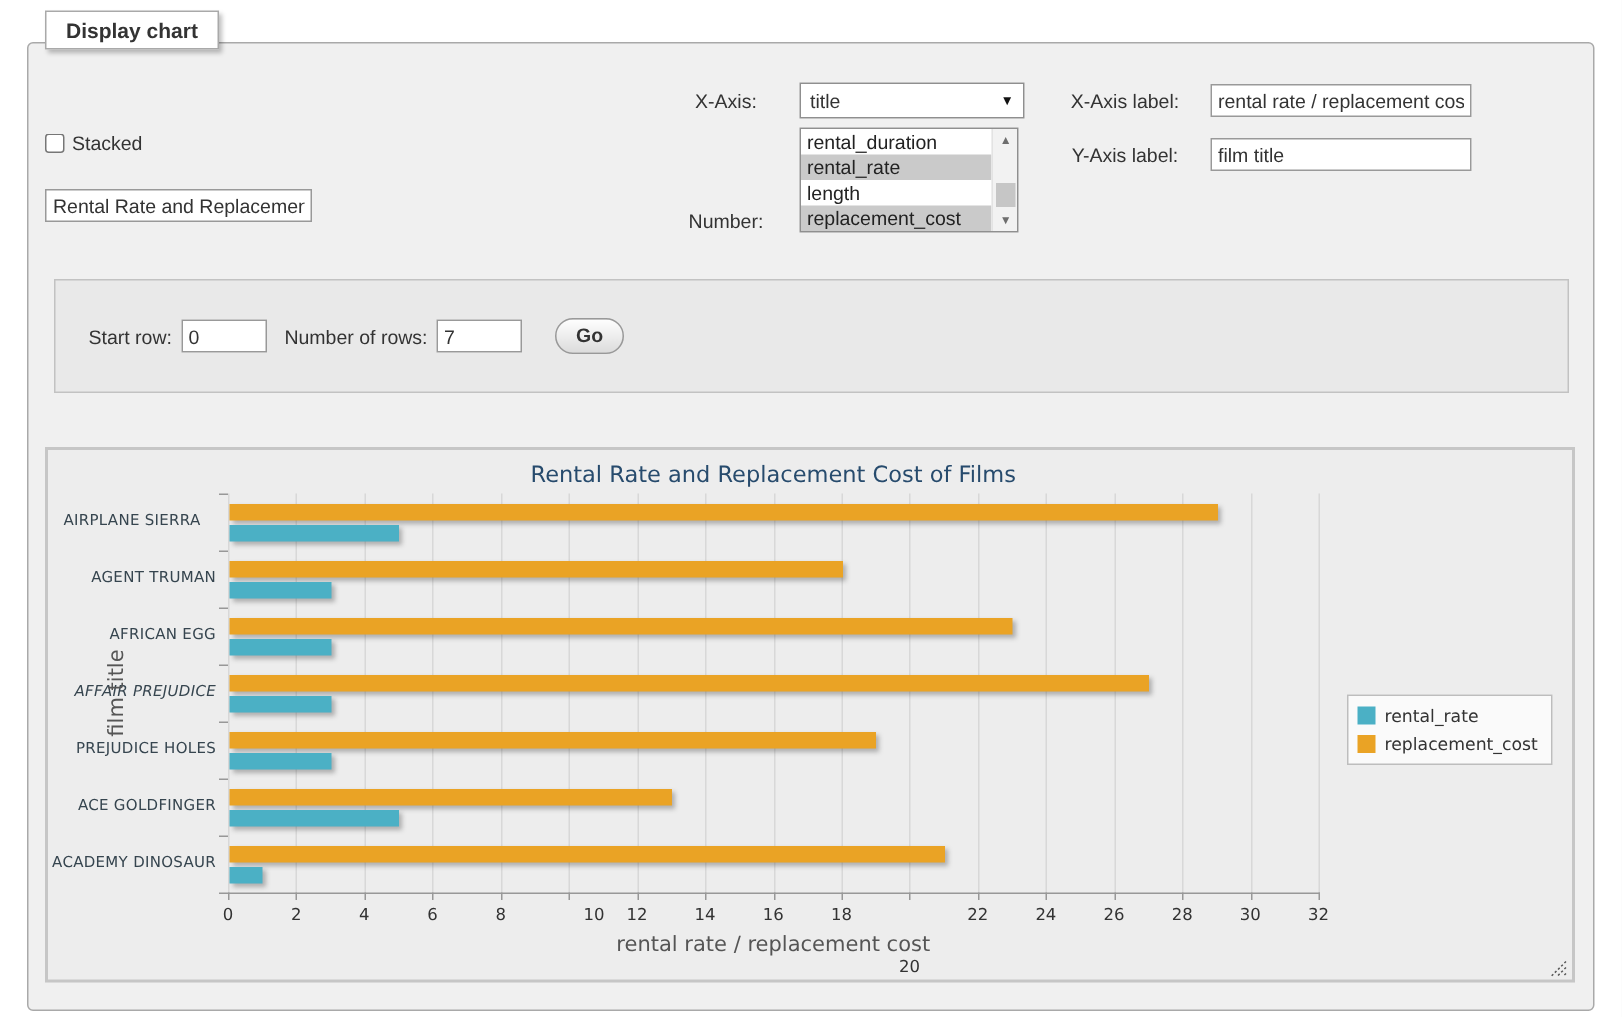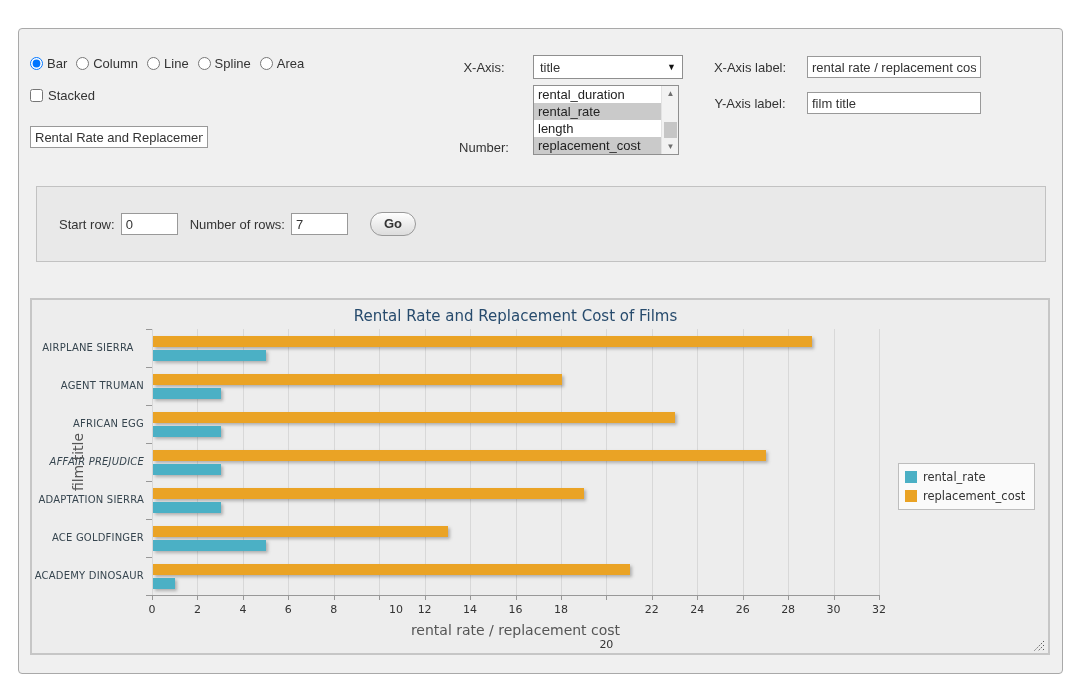--- a/index.html
+++ b/index.html
@@ -73,43 +73,22 @@
   .legend-swatch { width:12px; height:12px; margin-right:6px; }
   .legend-text { font-size:11.5px; color:#333; white-space:nowrap; }
   .resize-handle { position:absolute; right:3px; bottom:3px; width:13px; height:13px; cursor:nwse-resize; }
 </style>
 </head>
 <body>
 
 <div class="page">
 
   <div class="fieldset"></div>
-
-  <div class="radio-row">
-    <span class="radio-item">
-      <input type="radio" name="chartType" class="chart-type-radio" checked="" style="">
-      <span>Bar</span>
-    </span>
-    <span class="radio-item">
-      <input type="radio" name="chartType" class="chart-type-radio" style="">
-      <span>Column</span>
-    </span>
-    <span class="radio-item">
-      <input type="radio" name="chartType" class="chart-type-radio" style="">
-      <span>Line</span>
-    </span>
-    <span class="radio-item">
-      <input type="radio" name="chartType" class="chart-type-radio" style="">
-      <span>Spline</span>
-    </span>
-    <span class="radio-item">
-      <input type="radio" name="chartType" class="chart-type-radio" style="">
-      <span>Area</span>
-    </span>
-  </div>
+  <div class="legend-box">Display chart</div>
+
 
   <div class="check-row">
     <input type="checkbox" id="stacked-cb" style="">
     <span>Stacked</span>
   </div>
 
   <input type="text" style="position: absolute; left: 30px; top: 126px; width: 178px;" value="Rental Rate and Replacement Cost of Films">
 
   <div class="lbl r" style="left:440px; top:60px; width:88px;">X-Axis:</div>
   <div class="select-box">
@@ -213,21 +192,21 @@
         <div class="bar" style="left:121px; top:50px; width:113.3665625px; background:#4BB0C5;"></div>
         <div class="cat-label" style="top:67px; height:38px; line-height:38px;">AGENT TRUMAN</div>
         <div class="bar" style="left:121px; top:74px; width:408.7103125px; background:#EAA325;"></div>
         <div class="bar" style="left:121px; top:88px; width:67.9290625px; background:#4BB0C5;"></div>
         <div class="cat-label" style="top:105px; height:38px; line-height:38px;">AFRICAN EGG</div>
         <div class="bar" style="left:121px; top:112px; width:522.3040625px; background:#EAA325;"></div>
         <div class="bar" style="left:121px; top:126px; width:67.9290625px; background:#4BB0C5;"></div>
         <div class="cat-label" style="top:143px; height:38px; line-height:38px;font-style:italic;">AFFAIR PREJUDICE</div>
         <div class="bar" style="left:121px; top:150px; width:613.1790625px; background:#EAA325;"></div>
         <div class="bar" style="left:121px; top:164px; width:67.9290625px; background:#4BB0C5;"></div>
-        <div class="cat-label" style="top:181px; height:38px; line-height:38px;">ADAPTATION SIERRA</div>
+        <div class="cat-label" style="top:181px; height:38px; line-height:38px;">PREJUDICE HOLES</div>
         <div class="bar" style="left:121px; top:188px; width:431.4290625px; background:#EAA325;"></div>
         <div class="bar" style="left:121px; top:202px; width:67.9290625px; background:#4BB0C5;"></div>
         <div class="cat-label" style="top:219px; height:38px; line-height:38px;">ACE GOLDFINGER</div>
         <div class="bar" style="left:121px; top:226px; width:295.1165625px; background:#EAA325;"></div>
         <div class="bar" style="left:121px; top:240px; width:113.3665625px; background:#4BB0C5;"></div>
         <div class="cat-label" style="top:257px; height:38px; line-height:38px;">ACADEMY DINOSAUR</div>
         <div class="bar" style="left:121px; top:264px; width:476.8665625px; background:#EAA325;"></div>
         <div class="bar" style="left:121px; top:278px; width:22.4915625px; background:#4BB0C5;"></div>
       </div>
     <div class="yaxis-title" style="left:46px; top:162px;">film title</div>

